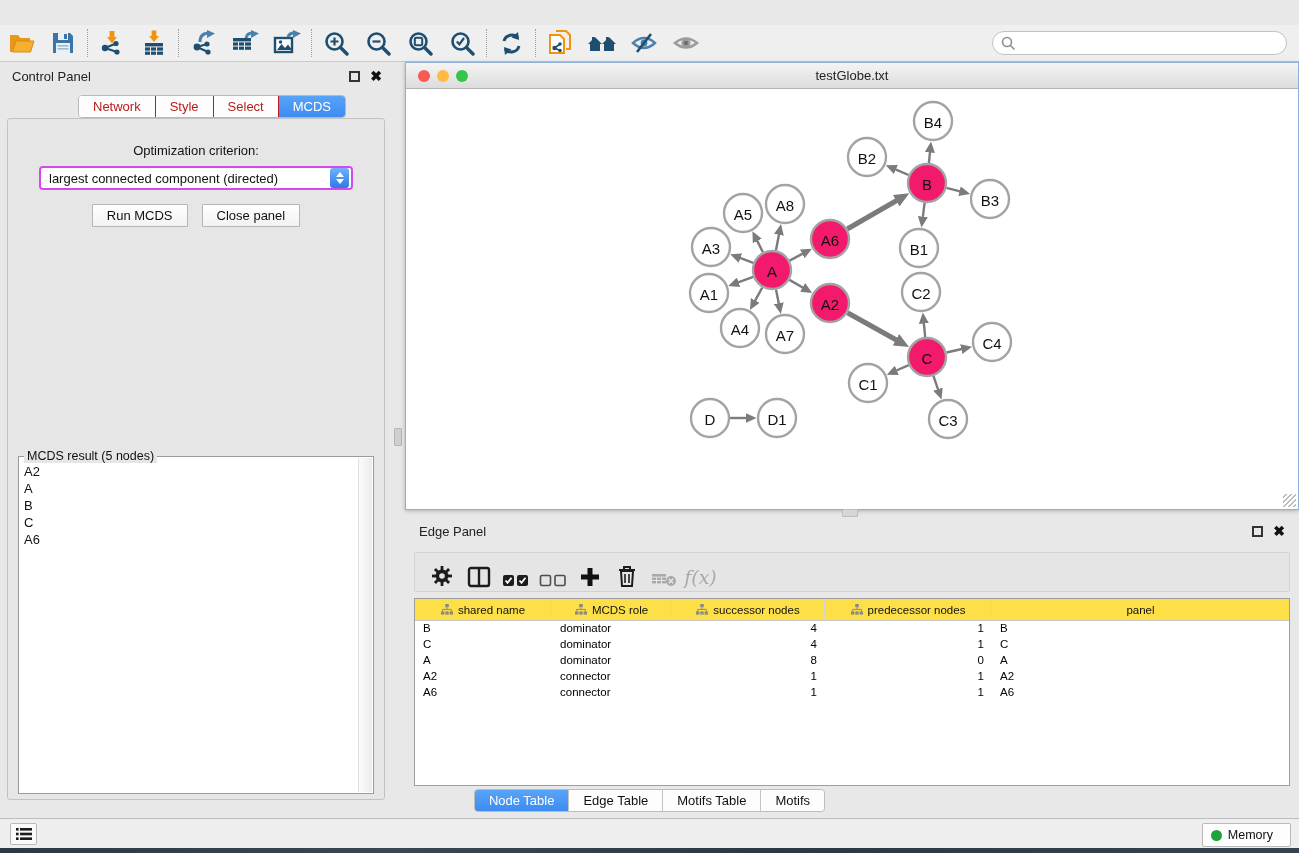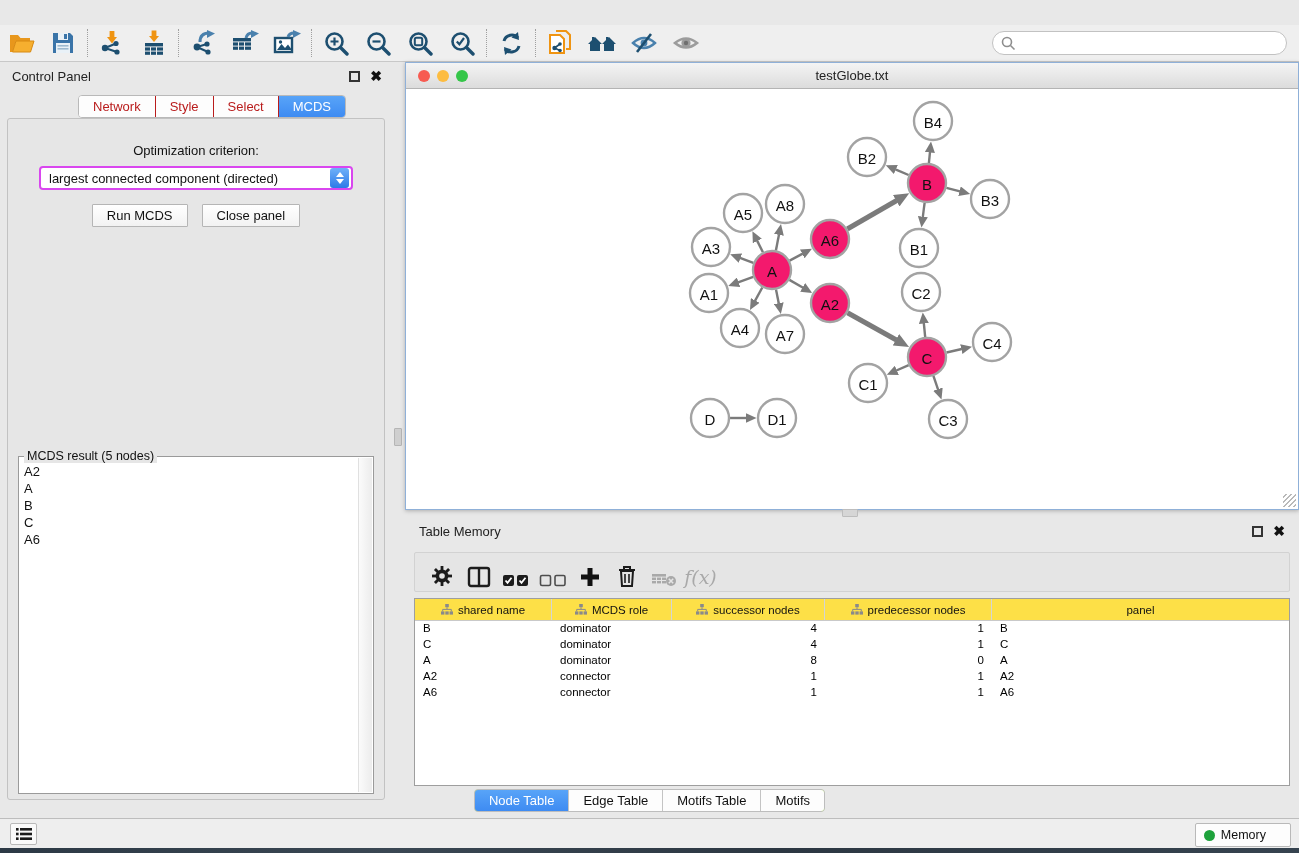--- a/index.html
+++ b/index.html
@@ -102,21 +102,21 @@
   .tp-tab { padding:0 14px; display:flex; align-items:center; font-size:13px; color:#111;
     border-right:1px solid #c4c4c4; background:#fdfdfd; cursor:default; }
   .tp-tab:last-child { border-right:none; }
   .tp-tab.active { background:linear-gradient(#58a4f8,#3e8bf2); color:#fff; }
 
   
   .statusbar { position:absolute; left:0; top:818px; width:1299px; height:30px;
     background:#eeeeee; border-top:1px solid #bdbdbd; }
   .list-btn { position:absolute; left:10px; top:4px; width:27px; height:22px; background:#fafafa;
     border:1px solid #b9b9b9; border-radius:2px; display:flex; align-items:center; justify-content:center; }
-  .mem-btn { position:absolute; right:8px; top:4px; height:24px; padding:0 24px 0 8px; background:#fdfdfd;
+  .mem-btn { position:absolute; right:8px; top:4px; height:24px; padding:0 17px 0 8px; background:#fdfdfd;
     border:1px solid #b9b9b9; border-radius:2px; display:flex; align-items:center; gap:6px; font-size:12.5px; color:#111; }
   .mem-dot { width:11px; height:11px; border-radius:50%; background:#1ea23c; }
   .desktop-strip { position:absolute; left:0; top:848px; width:1299px; height:5px;
     background:linear-gradient(90deg,#2c3945,#3a4753 30%,#2c3742 60%,#36434f); }
 
   svg { display:block; }
 </style>
 </head>
 <body>
 
@@ -451,21 +451,21 @@
             </g>
           </g>
         </svg>
       <div class="resize-grip"></div>
     </div>
   </div>
 
   <div class="h-grip"></div>
 
   <div class="tp-header">
-    <span class="tp-title">Table Memory</span>
+    <span class="tp-title">Edge Panel</span>
     <span class="panel-ctl">
       <span class="pc-float"></span>
       <span class="pc-close">✖</span>
     </span>
   </div>
 
   <div class="tp-toolbar">
     <div class="tp-tbtn">
       <svg width="24" height="24" viewBox="0 0 24 24">
           <g fill="#1c1c1c">

